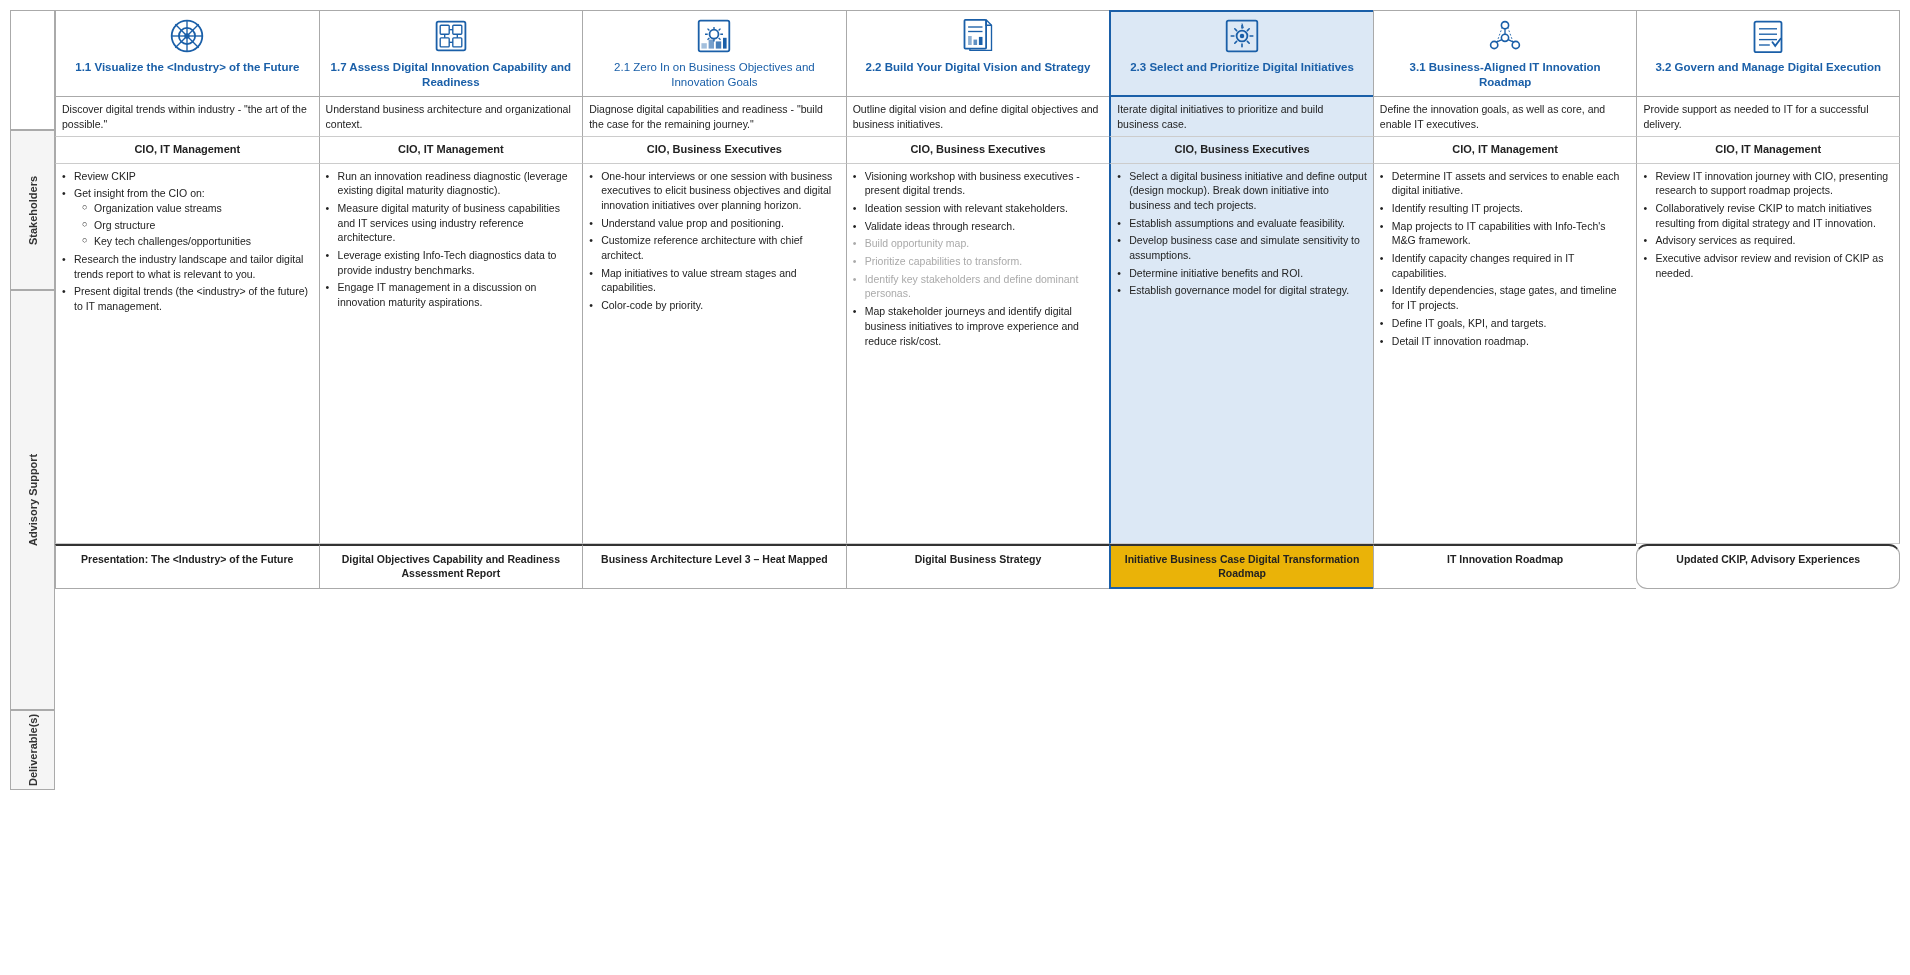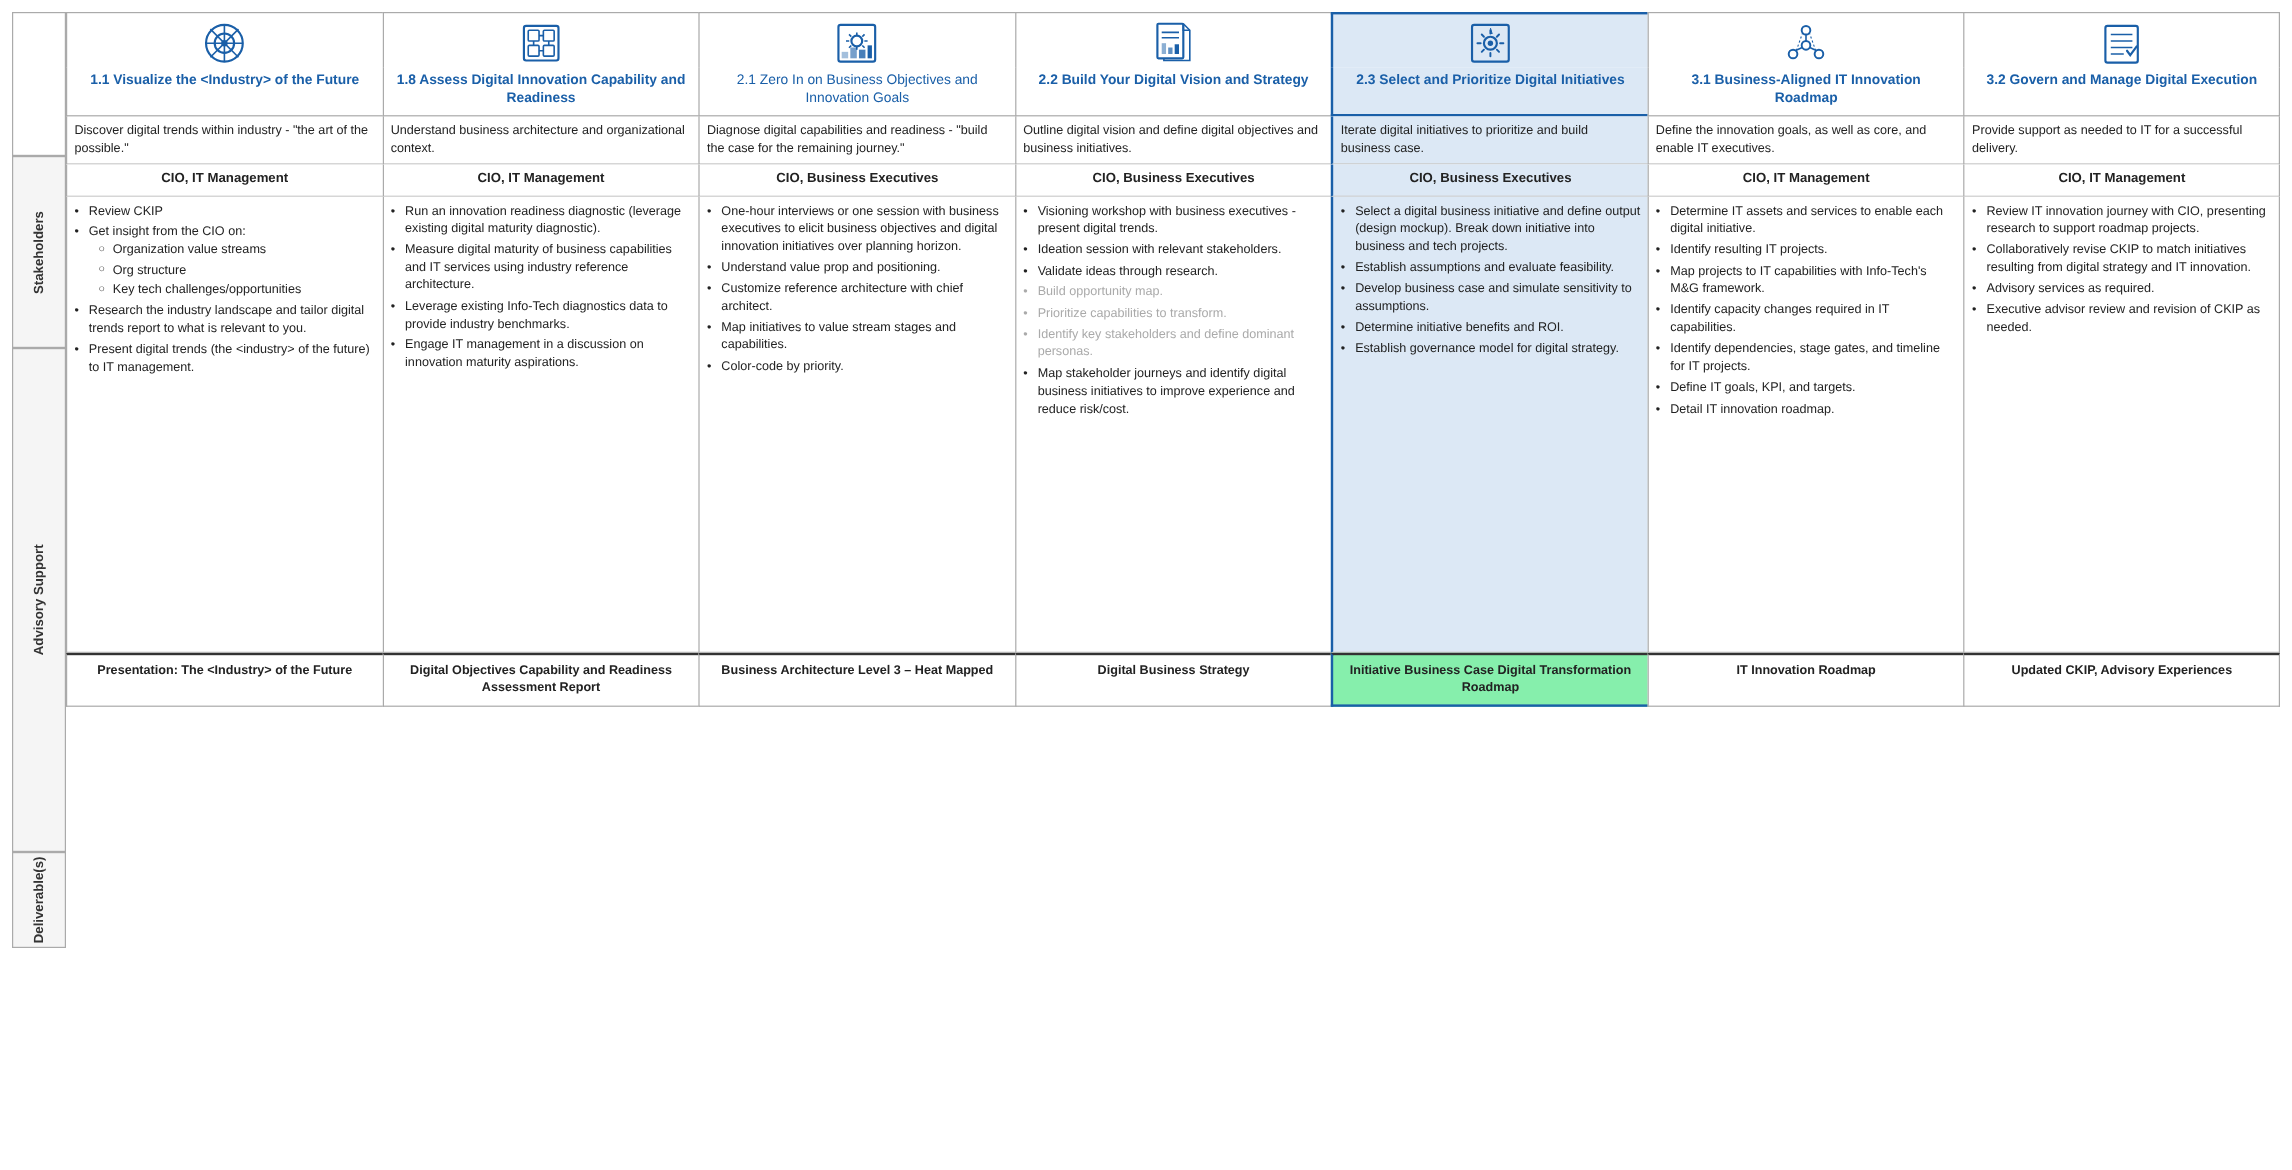--- a/index.html
+++ b/index.html
@@ -126,21 +126,21 @@
     <line x1="10" y1="18" x2="30" y2="18" stroke="#1a5fa8" stroke-width="1.5"></line>
     <line x1="10" y1="24" x2="30" y2="24" stroke="#1a5fa8" stroke-width="1.5"></line>
     <line x1="10" y1="30" x2="22" y2="30" stroke="#1a5fa8" stroke-width="1.5"></line>
     <path d="M25 27 L28 31 L34 23" stroke="#1a5fa8" stroke-width="2" fill="none" stroke-linecap="round"></path>
   </svg>
           </div>
         </div>
 
       <div class="cols-grid" id="titles-row">
       <div style="padding: 4px 8px 6px; border-left: 1px solid rgb(170, 170, 170); border-bottom: 1px solid rgb(170, 170, 170); font-weight: bold; color: rgb(26, 95, 168); font-size: 11.5px; text-align: center; line-height: 1.3;">1.1 Visualize the &lt;Industry&gt; of the Future</div>
-          <div style="padding: 4px 8px 6px; border-left: 1px solid rgb(170, 170, 170); border-bottom: 1px solid rgb(170, 170, 170); font-weight: bold; color: rgb(26, 95, 168); font-size: 11.5px; text-align: center; line-height: 1.3;">1.8 Assess Digital Innovation Capability and Readiness</div>
+          <div style="padding: 4px 8px 6px; border-left: 1px solid rgb(170, 170, 170); border-bottom: 1px solid rgb(170, 170, 170); font-weight: bold; color: rgb(26, 95, 168); font-size: 11.5px; text-align: center; line-height: 1.3;">1.7 Assess Digital Innovation Capability and Readiness</div>
           <div style="padding: 4px 8px 6px; border-left: 1px solid rgb(170, 170, 170); border-bottom: 1px solid rgb(170, 170, 170); font-weight: normal; color: rgb(26, 95, 168); font-size: 11.5px; text-align: center; line-height: 1.3;">2.1 Zero In on Business Objectives and Innovation Goals</div>
           <div style="padding: 4px 8px 6px; border-left: 1px solid rgb(170, 170, 170); border-bottom: 1px solid rgb(170, 170, 170); font-weight: bold; color: rgb(26, 95, 168); font-size: 11.5px; text-align: center; line-height: 1.3;">2.2 Build Your Digital Vision and Strategy</div>
           <div style="padding: 4px 8px 6px; font-weight: bold; color: rgb(26, 95, 168); font-size: 11.5px; text-align: center; line-height: 1.3; background: rgb(220, 232, 245); border-left: 2px solid rgb(26, 95, 168); border-bottom: 2px solid rgb(26, 95, 168);">2.3 Select and Prioritize Digital Initiatives</div>
           <div style="padding: 4px 8px 6px; border-left: 1px solid rgb(170, 170, 170); border-bottom: 1px solid rgb(170, 170, 170); font-weight: bold; color: rgb(26, 95, 168); font-size: 11.5px; text-align: center; line-height: 1.3;">3.1 Business-Aligned IT Innovation Roadmap</div>
           <div style="padding: 4px 8px 6px; border-left: 1px solid rgb(170, 170, 170); border-bottom: 1px solid rgb(170, 170, 170); font-weight: bold; color: rgb(26, 95, 168); font-size: 11.5px; text-align: center; line-height: 1.3; border-right: 1px solid rgb(170, 170, 170);">3.2 Govern and Manage Digital Execution</div>
         </div>
 
       <div class="cols-grid" id="desc-row">
       <div style="padding: 5px 6px; border-left: 1px solid rgb(170, 170, 170); border-bottom: 1px solid rgb(204, 204, 204); font-size: 10.5px; line-height: 1.4; vertical-align: top;">Discover digital trends within industry - "the art of the possible."</div>
           <div style="padding: 5px 6px; border-left: 1px solid rgb(170, 170, 170); border-bottom: 1px solid rgb(204, 204, 204); font-size: 10.5px; line-height: 1.4; vertical-align: top;">Understand business architecture and organizational context.</div>
@@ -230,21 +230,21 @@
               <li style="padding-left: 12px; position: relative; margin-bottom: 3px; font-size: 10.5px; line-height: 1.4;"><span style="position: absolute; left: 0px;">•</span>Executive advisor review and revision of CKIP as needed.</li>
             </ul>
           </div>
         </div>
 
       <div class="cols-grid" id="deliverables-row">
       <div style="padding: 6px; border-left: 1px solid rgb(170, 170, 170); border-top: 2px solid rgb(51, 51, 51); border-bottom: 1px solid rgb(170, 170, 170); font-weight: bold; font-size: 10.5px; text-align: center; vertical-align: middle; line-height: 1.4;">Presentation: The &lt;Industry&gt; of the Future</div>
           <div style="padding: 6px; border-left: 1px solid rgb(170, 170, 170); border-top: 2px solid rgb(51, 51, 51); border-bottom: 1px solid rgb(170, 170, 170); font-weight: bold; font-size: 10.5px; text-align: center; vertical-align: middle; line-height: 1.4;">Digital Objectives Capability and Readiness Assessment Report</div>
           <div style="padding: 6px; border-left: 1px solid rgb(170, 170, 170); border-top: 2px solid rgb(51, 51, 51); border-bottom: 1px solid rgb(170, 170, 170); font-weight: bold; font-size: 10.5px; text-align: center; vertical-align: middle; line-height: 1.4;">Business Architecture Level 3 – Heat Mapped</div>
           <div style="padding: 6px; border-left: 1px solid rgb(170, 170, 170); border-top: 2px solid rgb(51, 51, 51); border-bottom: 1px solid rgb(170, 170, 170); font-weight: bold; font-size: 10.5px; text-align: center; vertical-align: middle; line-height: 1.4;">Digital Business Strategy</div>
-          <div style="padding: 6px; border-top: 2px solid rgb(51, 51, 51); font-weight: bold; font-size: 10.5px; text-align: center; vertical-align: middle; line-height: 1.4; background: #86efac; border-left: 2px solid rgb(26, 95, 168); border-bottom: 2px solid rgb(26, 95, 168);">Initiative Business Case
+          <div style="padding: 6px; border-top: 2px solid rgb(51, 51, 51); font-weight: bold; font-size: 10.5px; text-align: center; vertical-align: middle; line-height: 1.4; background: #eab308; border-left: 2px solid rgb(26, 95, 168); border-bottom: 2px solid rgb(26, 95, 168);">Initiative Business Case
 Digital Transformation Roadmap</div>
           <div style="padding: 6px; border-left: 1px solid rgb(170, 170, 170); border-top: 2px solid rgb(51, 51, 51); border-bottom: 1px solid rgb(170, 170, 170); font-weight: bold; font-size: 10.5px; text-align: center; vertical-align: middle; line-height: 1.4;">IT Innovation Roadmap</div>
-          <div style="padding: 6px; border-width: 2px 1px 1px; border-style: solid; border-color: rgb(51, 51, 51) rgb(170, 170, 170) rgb(170, 170, 170); font-weight: bold; font-size: 10.5px; text-align: center; vertical-align: middle; line-height: 1.4;">Updated CKIP,
+          <div style="padding: 6px; border-width: 2px 1px 1px; border-style: solid; border-color: rgb(51, 51, 51) rgb(170, 170, 170) rgb(170, 170, 170); font-weight: bold; font-size: 10.5px; text-align: center; vertical-align: middle; line-height: 1.4; border-radius: 11px;">Updated CKIP,
 Advisory Experiences</div>
         </div>
     </div>
   </div>
 </div>
 
 </body></html>

